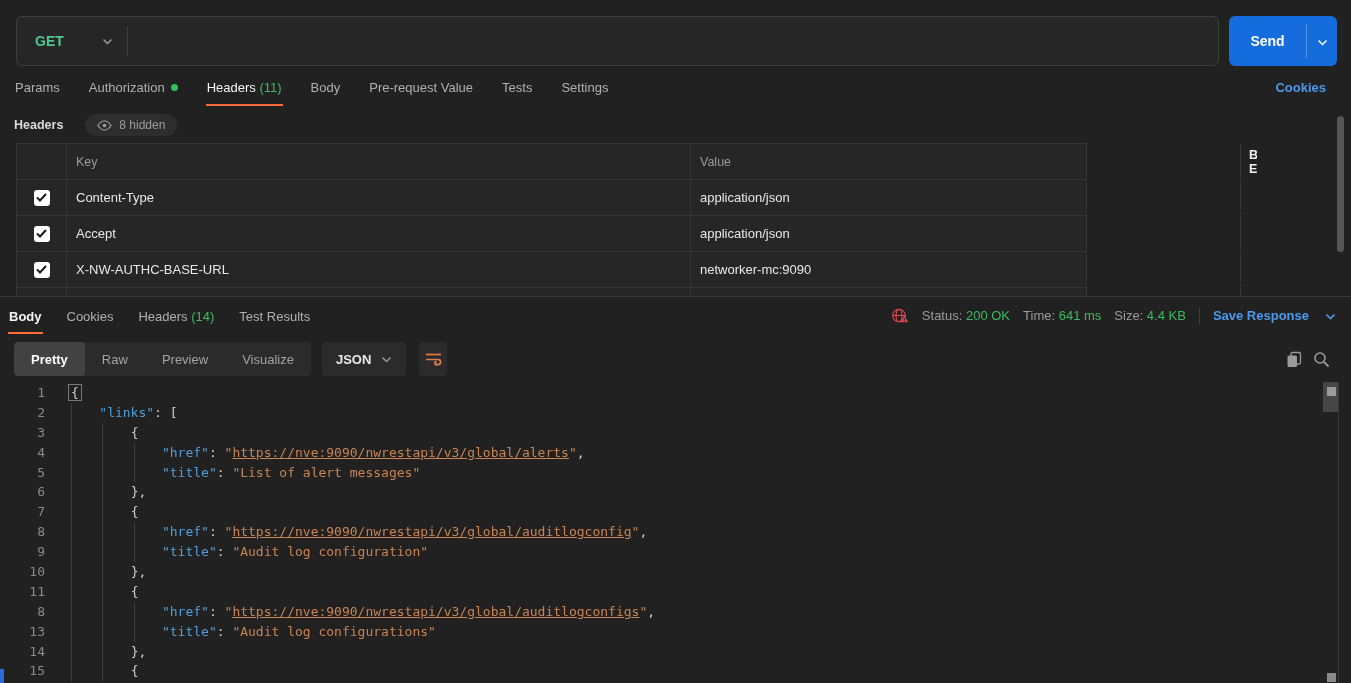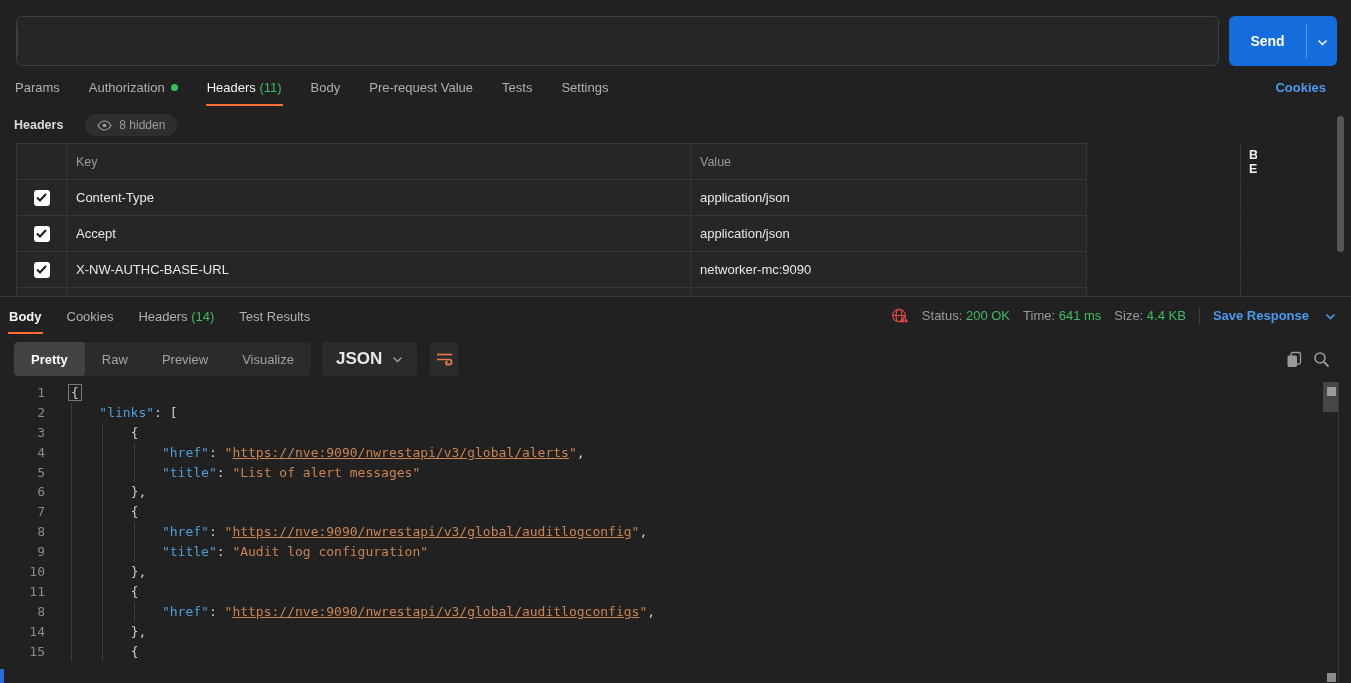--- a/index.html
+++ b/index.html
@@ -60,21 +60,21 @@
   .resp-meta .val { color:#3dbb61; }
   .meta-divider { width:1px; height:16px; background:#3f3f3f; margin:0 13px; }
   .save-response { color:#4c9aee; font-weight:bold; display:flex; align-items:center; gap:16px; cursor:pointer; white-space:nowrap; }
   .globe-icon { display:flex; cursor:pointer; }
 
   
   .view-toolbar { position:absolute; top:45px; left:14px; right:14px; height:34px; display:flex; align-items:center; }
   .seg-control { display:flex; background:#2b2b2b; border-radius:4px; overflow:hidden; height:34px; }
   .seg { padding:0 17px; display:flex; align-items:center; color:#a3a3a3; font-size:13px; cursor:pointer; }
   .seg.active { background:#424242; color:#ffffff; font-weight:bold; border-radius:4px; }
-  .json-dd { margin-left:11px; height:34px; background:#2b2b2b; border-radius:4px; display:flex; align-items:center; gap:10px; padding:0 14px; color:#e8e8e8; font-size:17px; font-weight:bold; cursor:pointer; }
+  .json-dd { margin-left:11px; height:34px; background:#2b2b2b; border-radius:4px; display:flex; align-items:center; gap:10px; padding:0 14px; color:#e8e8e8; font-size:13px; font-weight:bold; cursor:pointer; }
   .json-dd .chev { color:#9a9a9a; display:flex; }
   .wrap-btn { margin-left:13px; width:28px; height:34px; background:#2b2b2b; border-radius:4px; display:flex; align-items:center; justify-content:center; cursor:pointer; }
   .toolbar-icons { position:absolute; right:7px; top:0; height:34px; display:flex; align-items:center; gap:11px; }
   .tool-icon { cursor:pointer; display:flex; }
 
   
   .code-area { position:absolute; top:86px; left:0; right:14px; bottom:0; font-family:"DejaVu Sans Mono","Liberation Mono",monospace; font-size:13px; overflow:hidden; }
   .cl { display:flex; height:19.9px; line-height:19.9px; }
   .ln { width:45px; text-align:right; color:#8a8a8a; flex:none; user-select:none; }
   .lc { position:relative; padding-left:23px; white-space:pre; color:#cfcfcf; flex:1; }
@@ -90,20 +90,28 @@
   .resp-scroll-thumb { position:absolute; left:1323px; top:382px; width:15px; height:30px; background:#464646; }
   .scroll-marker-top { position:absolute; left:1327px; top:387px; width:9px; height:9px; background:#9a9a9a; }
   .scroll-marker-bottom { position:absolute; left:1327px; top:673px; width:9px; height:9px; background:#8a8a8a; }
   .left-edge-indicator { position:absolute; left:0; top:669px; width:4px; height:14px; background:#2e6bd6; }
 </style>
 </head>
 <body>
 
 <div class="request-bar">
   <div class="url-box">
+    <div class="method-select">
+      <span>GET</span>
+      <span class="chev">
+        <svg width="11" height="7" viewBox="0 0 11 7">
+            <path d="M1.5 1.5l4 4 4-4" fill="none" stroke="currentColor" stroke-width="1.5"></path>
+          </svg>
+      </span>
+    </div>
     <div class="url-divider"></div>
   </div>
   <div class="send-btn">
     <div class="send-main">
       <span>Send</span>
     </div>
     <div class="send-divider"></div>
     <div class="send-caret">
       <span>
         <svg width="11" height="7" viewBox="0 0 11 7">
@@ -309,20 +317,24 @@
         </div>
         <div class="cl">
           <div class="ln">11</div>
           <div class="lc"><span class="guide" style="left: calc(0ch + 26px);"></span><span class="guide" style="left: calc(4ch + 26px);"></span>        <span class="c-p">{</span></div>
         </div>
         <div class="cl">
           <div class="ln">8</div>
           <div class="lc"><span class="guide" style="left: calc(0ch + 26px);"></span><span class="guide" style="left: calc(4ch + 26px);"></span><span class="guide" style="left: calc(8ch + 26px);"></span>            <span class="c-k">"href"</span><span class="c-p">: </span><span class="c-s">"</span><span class="c-u">https://nve:9090/nwrestapi/v3/global/auditlogconfigs</span><span class="c-s">"</span><span class="c-p">,</span></div>
         </div>
         <div class="cl">
+          <div class="ln">13</div>
+          <div class="lc"><span class="guide" style="left: calc(0ch + 26px);"></span><span class="guide" style="left: calc(4ch + 26px);"></span><span class="guide" style="left: calc(8ch + 26px);"></span>            <span class="c-k">"title"</span><span class="c-p">: </span><span class="c-s">"Audit log configurations"</span></div>
+        </div>
+        <div class="cl">
           <div class="ln">14</div>
           <div class="lc"><span class="guide" style="left: calc(0ch + 26px);"></span><span class="guide" style="left: calc(4ch + 26px);"></span>        <span class="c-p">},</span></div>
         </div>
         <div class="cl">
           <div class="ln">15</div>
           <div class="lc"><span class="guide" style="left: calc(0ch + 26px);"></span><span class="guide" style="left: calc(4ch + 26px);"></span>        <span class="c-p">{</span></div>
         </div>
       </div>
   </div>
 </div>

